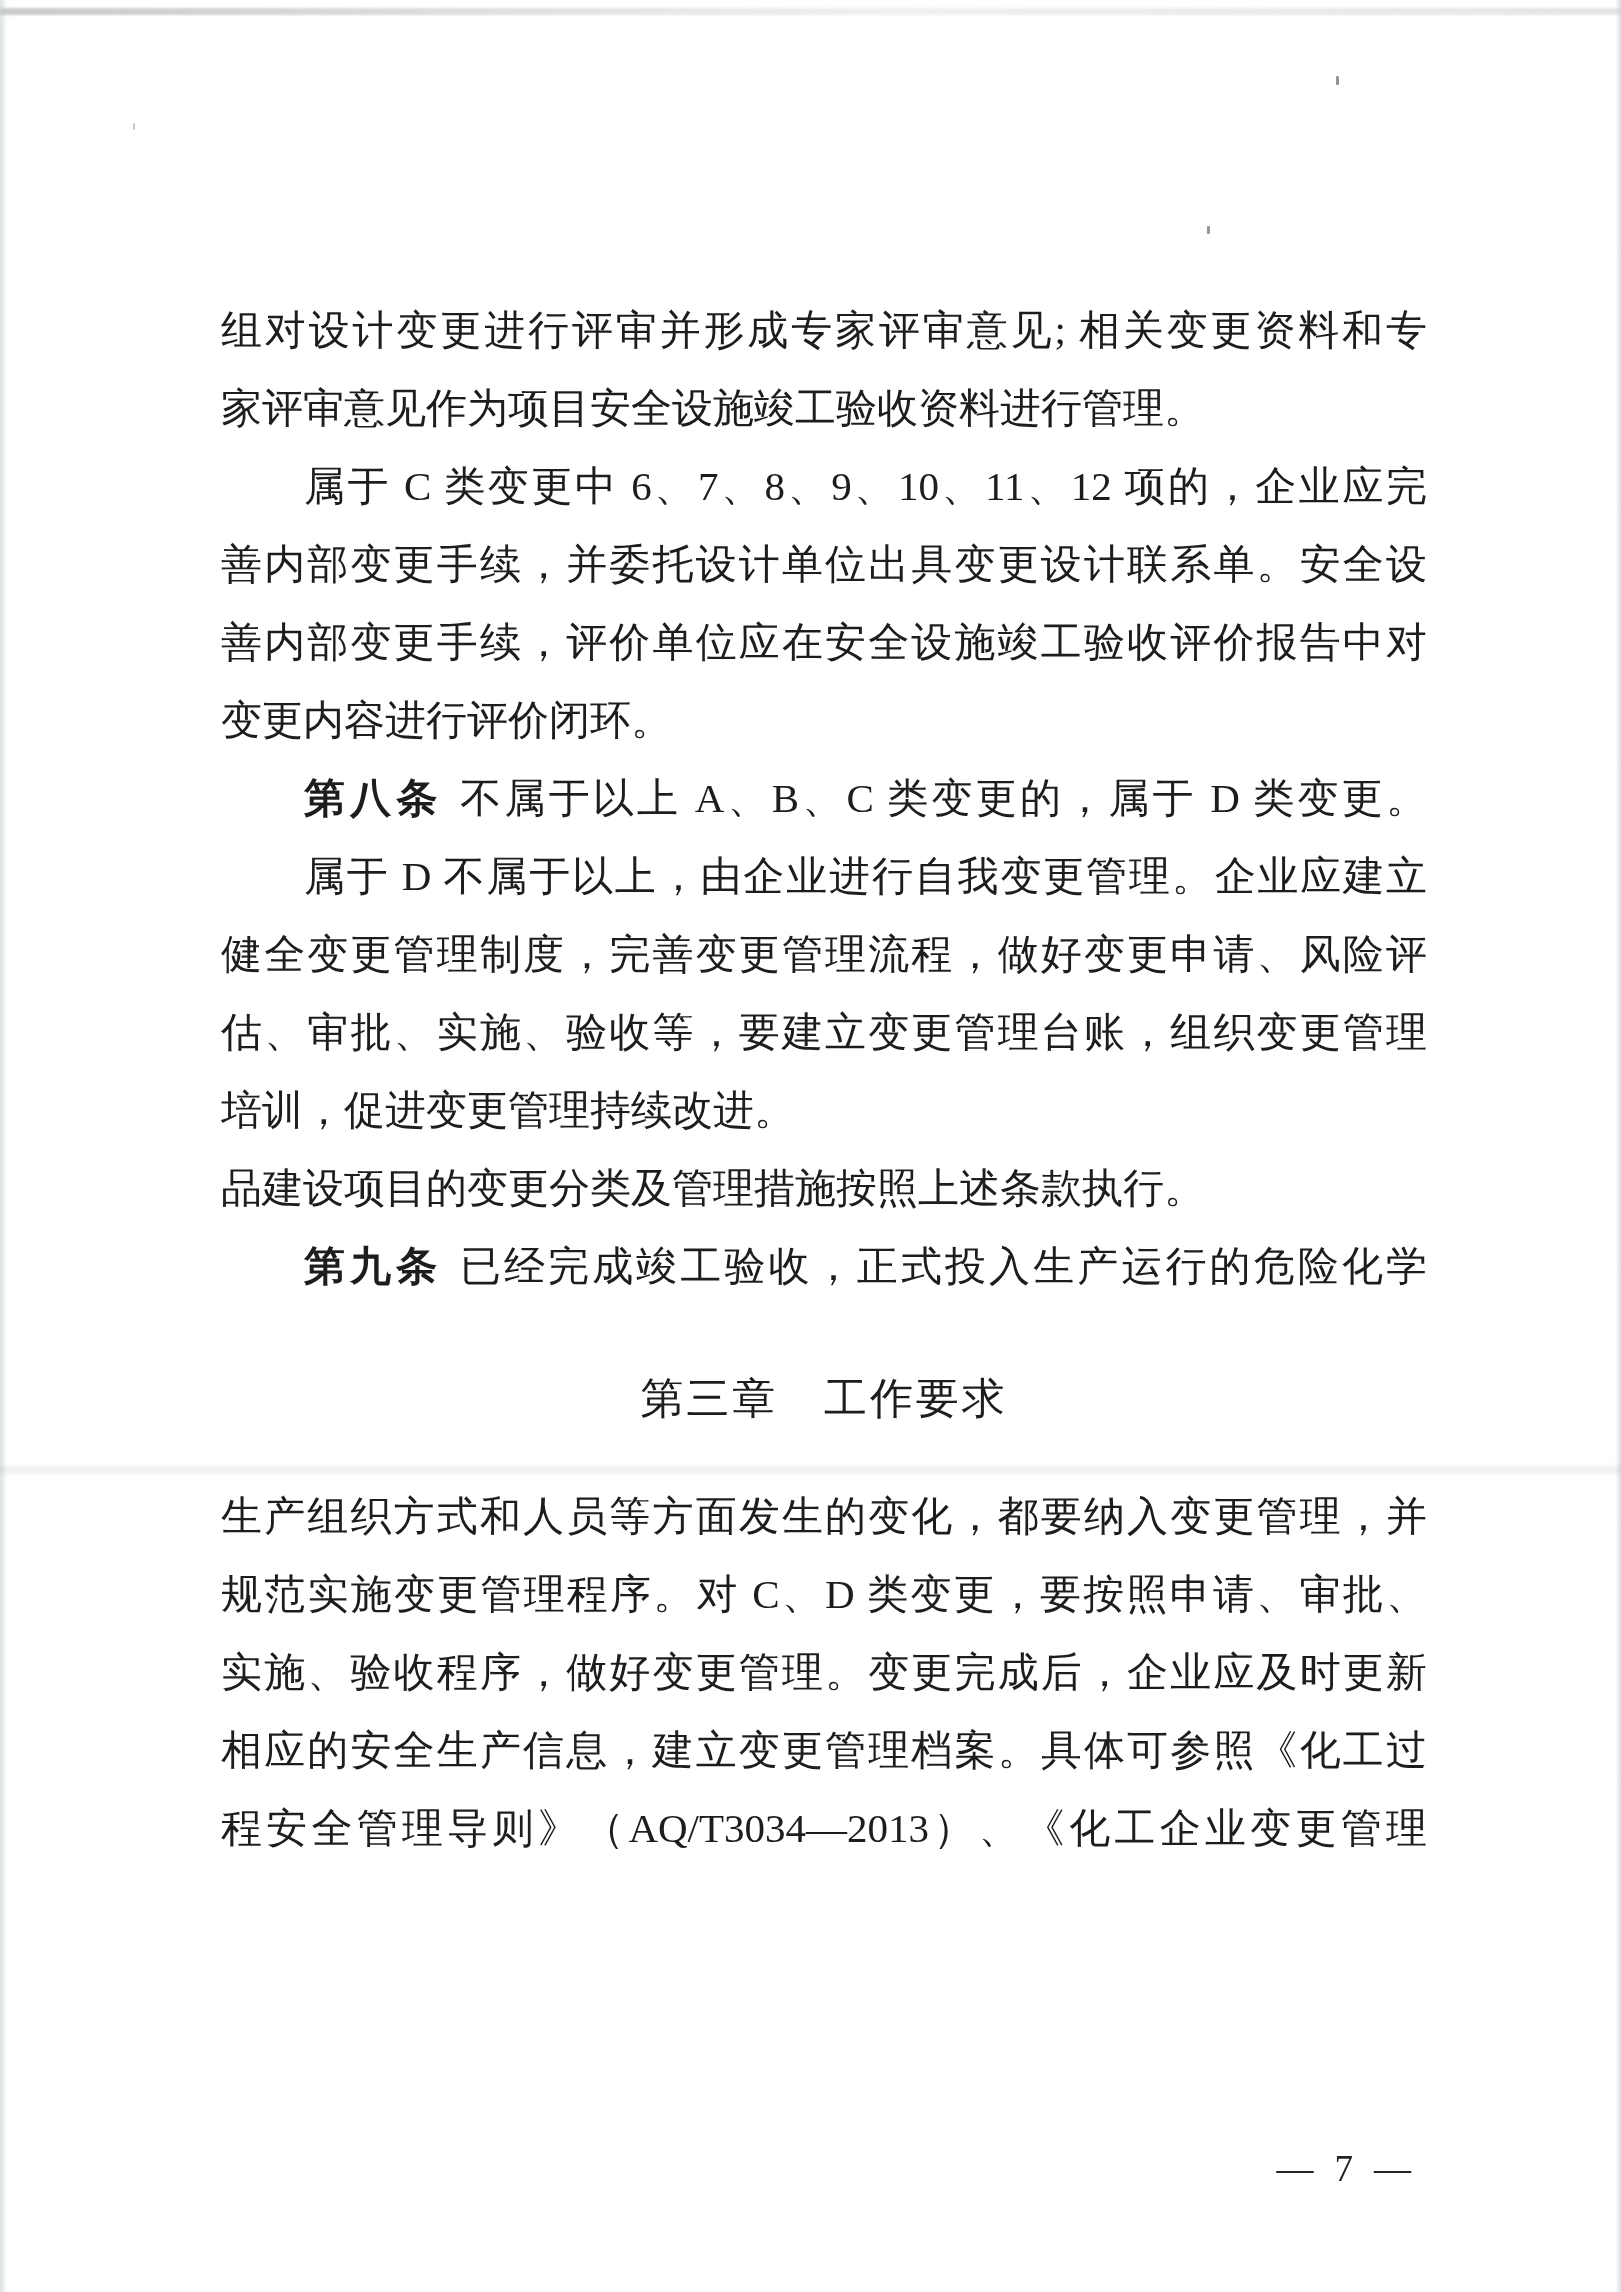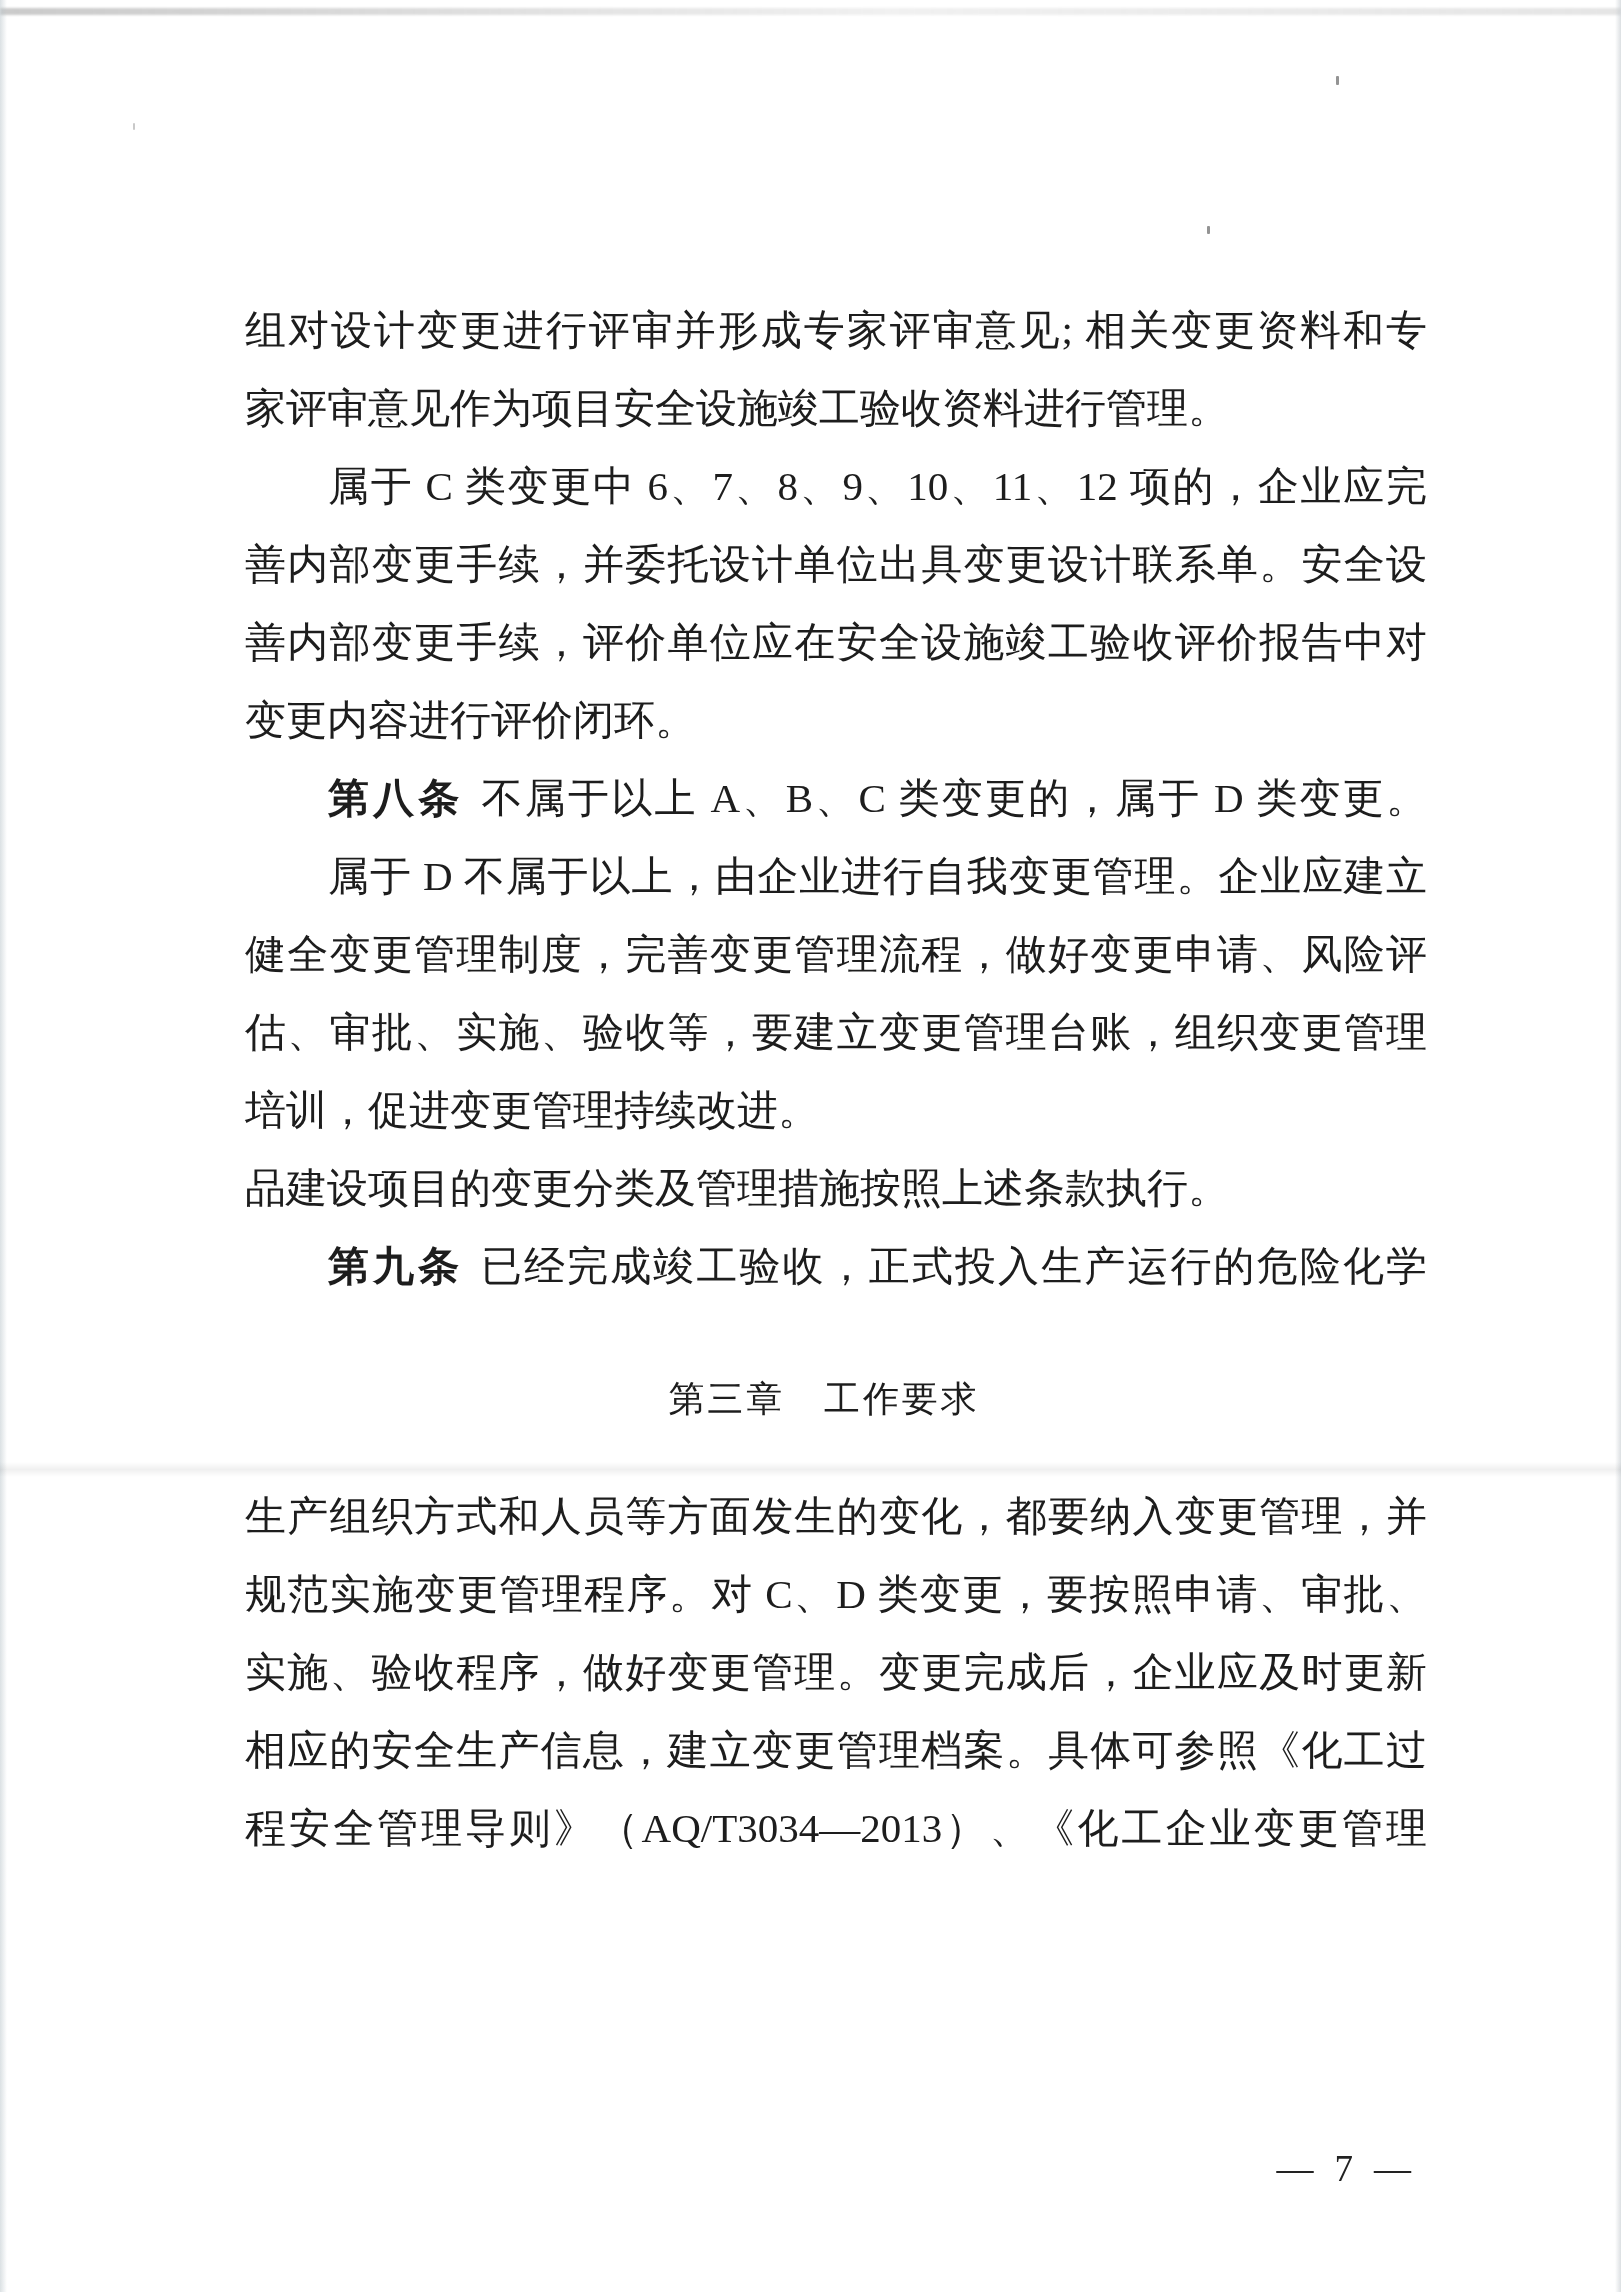--- a/index.html
+++ b/index.html
@@ -41,39 +41,38 @@
     left: 221px;
     top: 291px;
     width: 1206px;
   }
   .line {
     height: 78px;
     line-height: 78px;
     font-size: 41px;
     text-align: left;
     white-space: nowrap;
-    margin-left: 24px;
   }
   .line.fill {
     white-space: normal;
     text-align: justify;
     text-align-last: justify;
     text-justify: inter-character;
   }
   .line.indent { text-indent: 83px; }
   .term {
     font-weight: bold;
     font-family: Liberation Mono, monospace;
     margin-right: 17.6px;
     letter-spacing: 2px;
   }
   .heading {
     height: 78px;
     line-height: 78px;
-    font-size: 36px;
+    font-size: 43px;
     text-align: center;
     text-align-last: center;
     margin-top: 55px;
     margin-bottom: 39px;
     letter-spacing: 2.9px;
   }
   .pagenum {
     position: absolute;
     top: 2147px;
     right: 204px;

